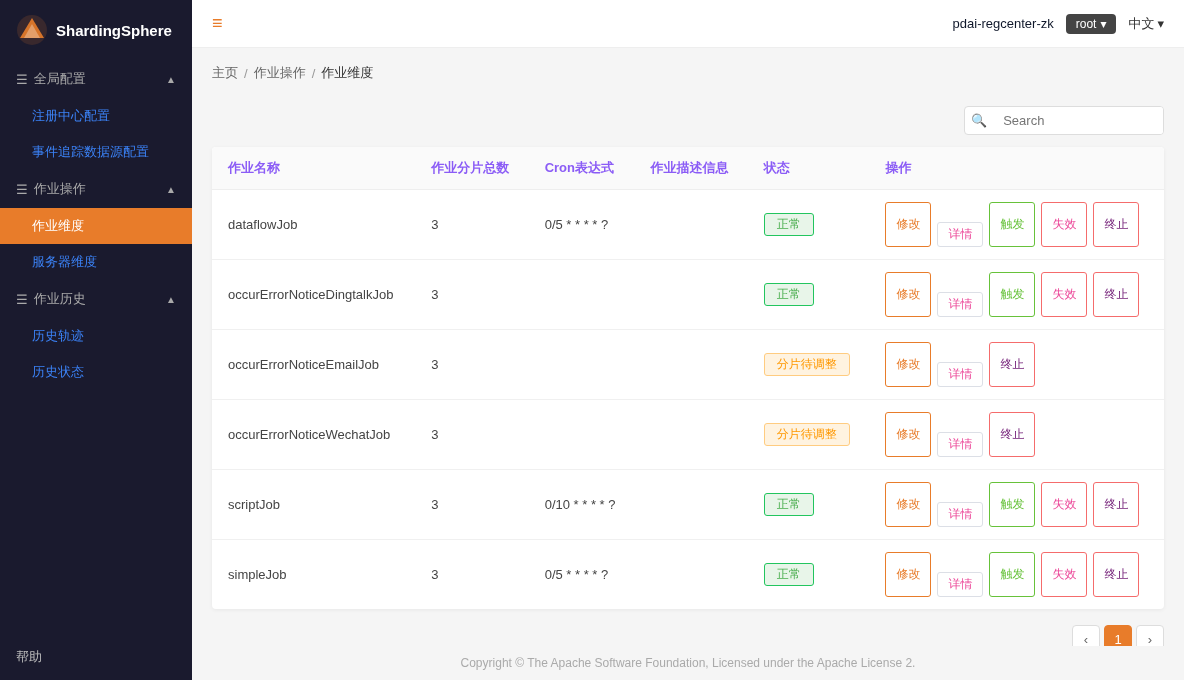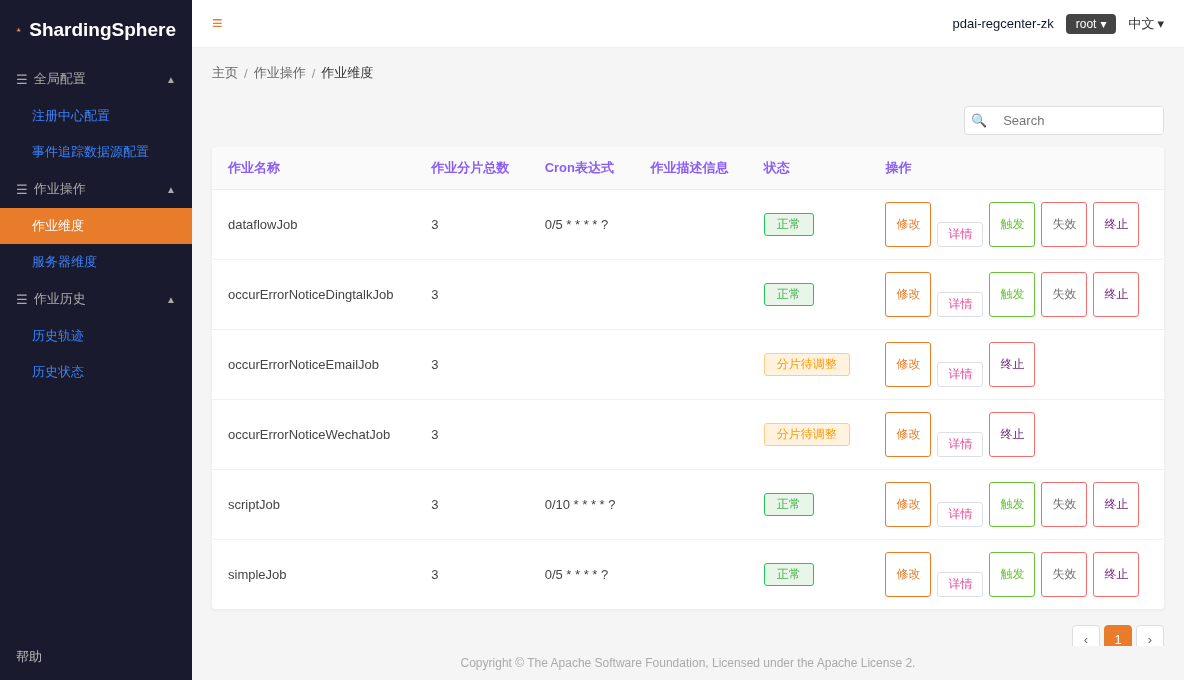--- a/index.html
+++ b/index.html
@@ -20,21 +20,21 @@
       align-items: center;
       padding: 14px 16px;
       gap: 8px;
     }
     .logo-icon {
       width: 32px;
       height: 32px;
     }
     .logo-text {
       color: #fff;
-      font-size: 19px;
+      font-size: 15px;
       font-weight: 600;
     }
     .sidebar-menu {
       flex: 1;
       overflow-y: auto;
     }
     .menu-group-header {
       display: flex;
       align-items: center;
       justify-content: space-between;
@@ -229,21 +229,21 @@
     .btn {
       padding: 3px 10px;
       border-radius: 3px;
       font-size: 12px;
       cursor: pointer;
       border: 1px solid;
     }
     .btn-edit { color: #e87c2a; border-color: #e87c2a; background: #fff; }
     .btn-detail { color: #ec4899; border-color: #dcdfe6; background: #fff; margin-top: 20px; }
     .btn-trigger { color: #67c23a; border-color: #67c23a; background: #fff; }
-    .btn-fail { color: #737373; border-color: #f56c6c; background: #fff; }
+    .btn-fail { color: #ec4899; border-color: #f56c6c; background: #fff; }
     .btn-stop { color: #701a75; border-color: #f56c6c; background: #fff; }
 
     
     .pagination {
       display: flex;
       justify-content: flex-end;
       align-items: center;
       padding: 16px 0 4px;
       gap: 4px;
     }

